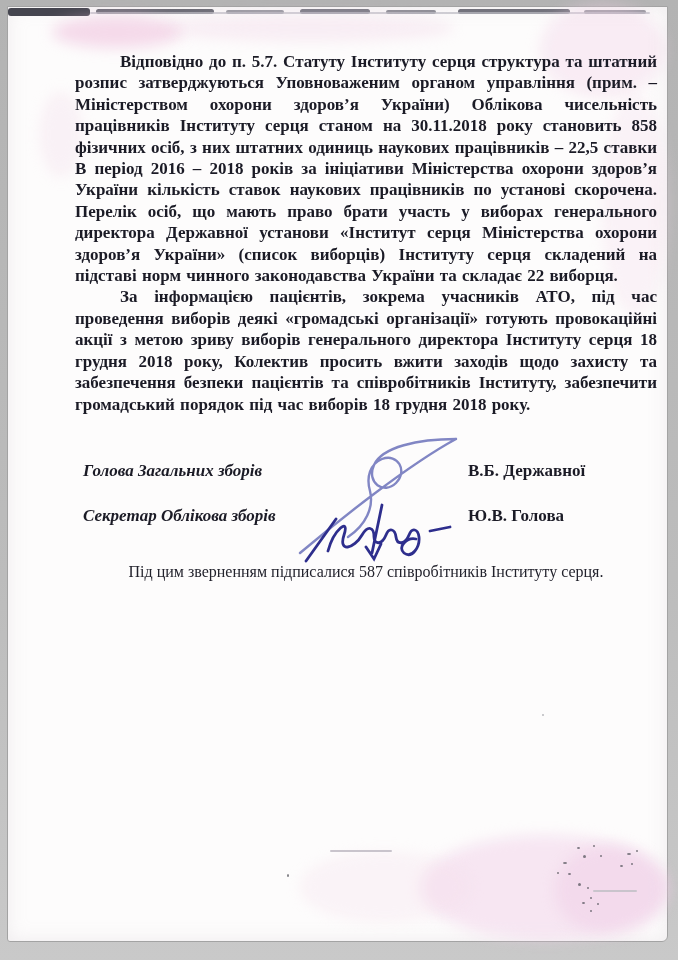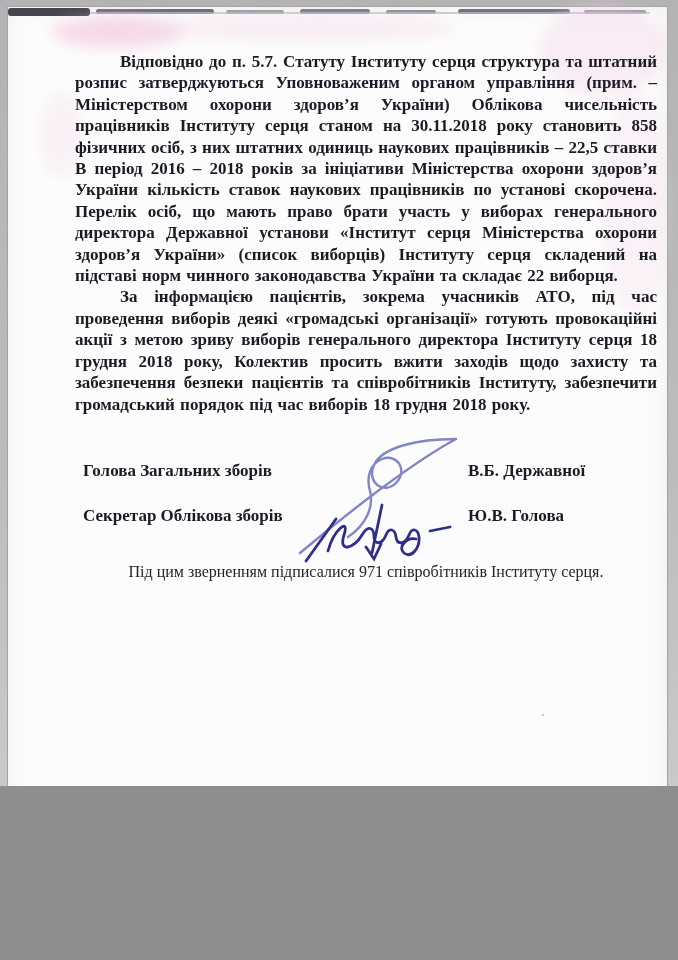--- a/index.html
+++ b/index.html
@@ -1,17 +1,17 @@
 <!DOCTYPE html>
 <html><head>
 <meta charset="utf-8">
 <style>
   html,body{margin:0;padding:0;background:#8e8e8e;}
   .stage{
-    position:relative;width:678px;height:786px;margin:0 auto;overflow:hidden;
+    position:relative;width:678px;height:960px;margin:0 auto;overflow:hidden;
     background:linear-gradient(180deg,#b3b3b3 0%,#bcbcbc 60%,#c9c9c9 100%);
     font-family:"Liberation Serif","DejaVu Serif",serif;
   }
   .page{
     position:absolute;left:7px;top:6px;width:661px;height:936px;
     background:#fdfcfc;border:1px solid #a3a3a3;box-sizing:border-box;
     border-radius:0 0 6px 3px;
     box-shadow:inset 0 0 18px rgba(200,190,200,0.25);
   }
   
@@ -19,21 +19,21 @@
     position:absolute;left:75px;top:51px;width:582px;
     color:#1b1b26;font-size:17px;line-height:21.4px;font-weight:bold;
   }
   .body-text p{
     margin:0;text-indent:45px;text-align:justify;text-align-last:left;
     word-spacing:0.06em;
   }
   
   .sig-row{position:absolute;left:83px;width:574px;height:22px;
     color:#1b1b26;font-size:17px;font-weight:bold;line-height:22px;}
-  .sig-row .role{position:absolute;left:0;top:0;}
+  .sig-row .role{position:absolute;left:0;top:0;font-style:italic;}
   .sig-row .name{position:absolute;left:385px;top:0;}
   .sig-row-1{top:460px;}
   .sig-row-2{top:505px;}
   
   .footer-note{
     position:absolute;left:75px;top:562px;width:582px;text-align:center;
     color:#23232d;font-size:16px;font-weight:normal;line-height:20px;
   }
   
   .signature-svg{position:absolute;left:278px;top:413px;width:192px;height:158px;}
@@ -124,14 +124,14 @@
                C 119,132 127,132 131,122
                C 134,114 140,116 141,124
                C 142,134 134,146 126,140
                C 119,134 129,124 138,126
                M 104,92 L 94,140
                M 88,134 L 96,146 L 103,131
                M 152,118 L 172,114" stroke="#2e2e8d"></path>
     </g>
   </svg>
 
-  <div class="footer-note">Під цим зверненням підписалися 971 співробітників Інституту серця.</div>
+  <div class="footer-note">Під цим зверненням підписалися 587 співробітників Інституту серця.</div>
 </div>
 
 </body></html>

